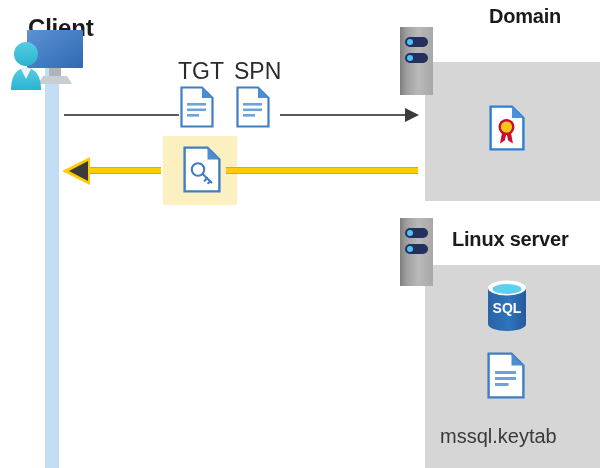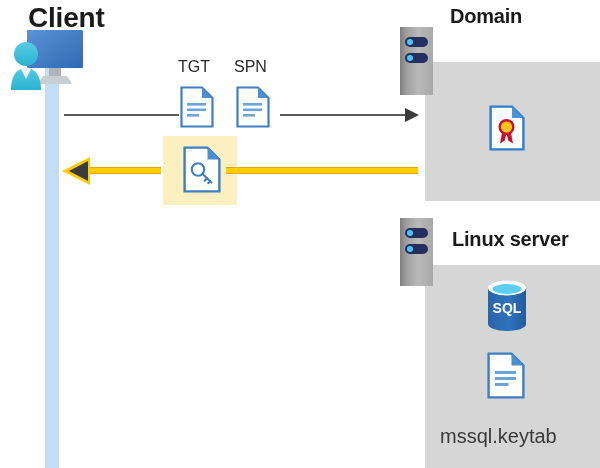--- a/index.html
+++ b/index.html
@@ -23,24 +23,25 @@
     left: 45px; top: 62px; width: 14px; height: 406px;
     background: #c3ddf7;
   }
 
   
   .title {
     font-weight: bold;
     color: #1a1a1a;
     letter-spacing: -0.2px;
   }
-  .title-client { left: 28px; top: 2px; font-size: 28px; }
+  .title-client { left: 28px; top: 14px; font-size: 24px; }
   .title-dc {
     left: 450px; top: 4px; font-size: 20px; line-height: 24px;
     width: 150px;
+    text-align: center;
   }
   .title-linux { left: 452px; top: 228px; font-size: 20px; }
 
   
   .panel { background: #d6d6d6; }
   .panel-dc    { left: 425px; top: 62px;  width: 175px; height: 139px; }
   .panel-linux { left: 425px; top: 265px; width: 175px; height: 203px; }
 
   
   .rack { width: 33px; height: 68px; }
@@ -59,21 +60,21 @@
     border-radius: 50%; background: #4fc3f7;
   }
   .rack-dc    { left: 400px; top: 27px; }
   .rack-linux { left: 400px; top: 218px; }
 
   
   .client-icon { left: 8px; top: 26px; width: 92px; height: 64px; }
 
   
   .doc-label {
-    font-size: 16px; color: #2b2b2b;
+    font-size: 23px; color: #2b2b2b;
   }
   .label-tgt { left: 178px; top: 58px; }
   .label-spn { left: 234px; top: 58px; }
 
   
   .doc { width: 34px; height: 42px; }
   .doc-tgt { left: 180px; top: 86px; }
   .doc-spn { left: 236px; top: 86px; }
   .doc-key { left: 183px; top: 146px; width: 38px; height: 47px; }
   .doc-keytab { left: 487px; top: 352px; width: 38px; height: 47px; }

